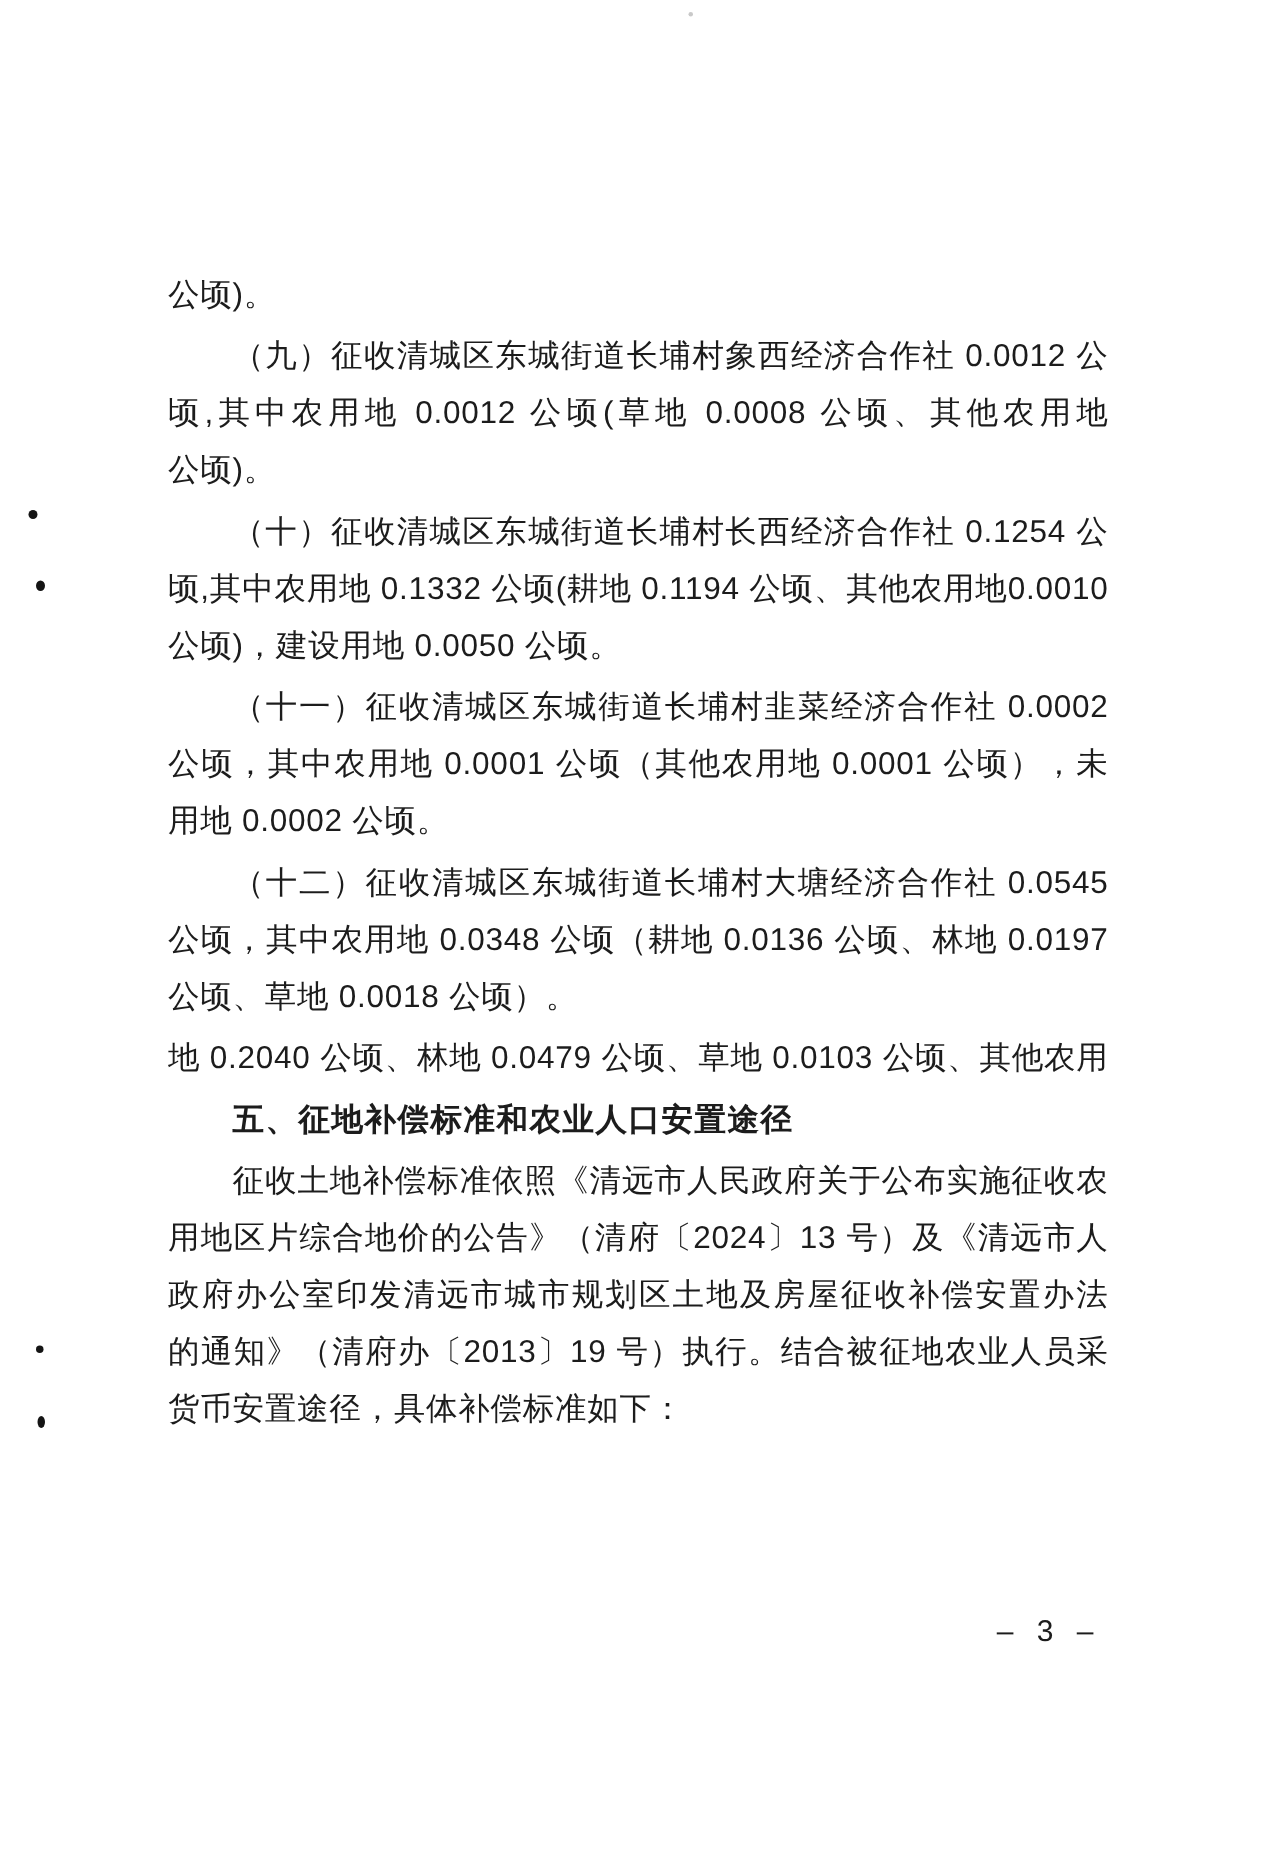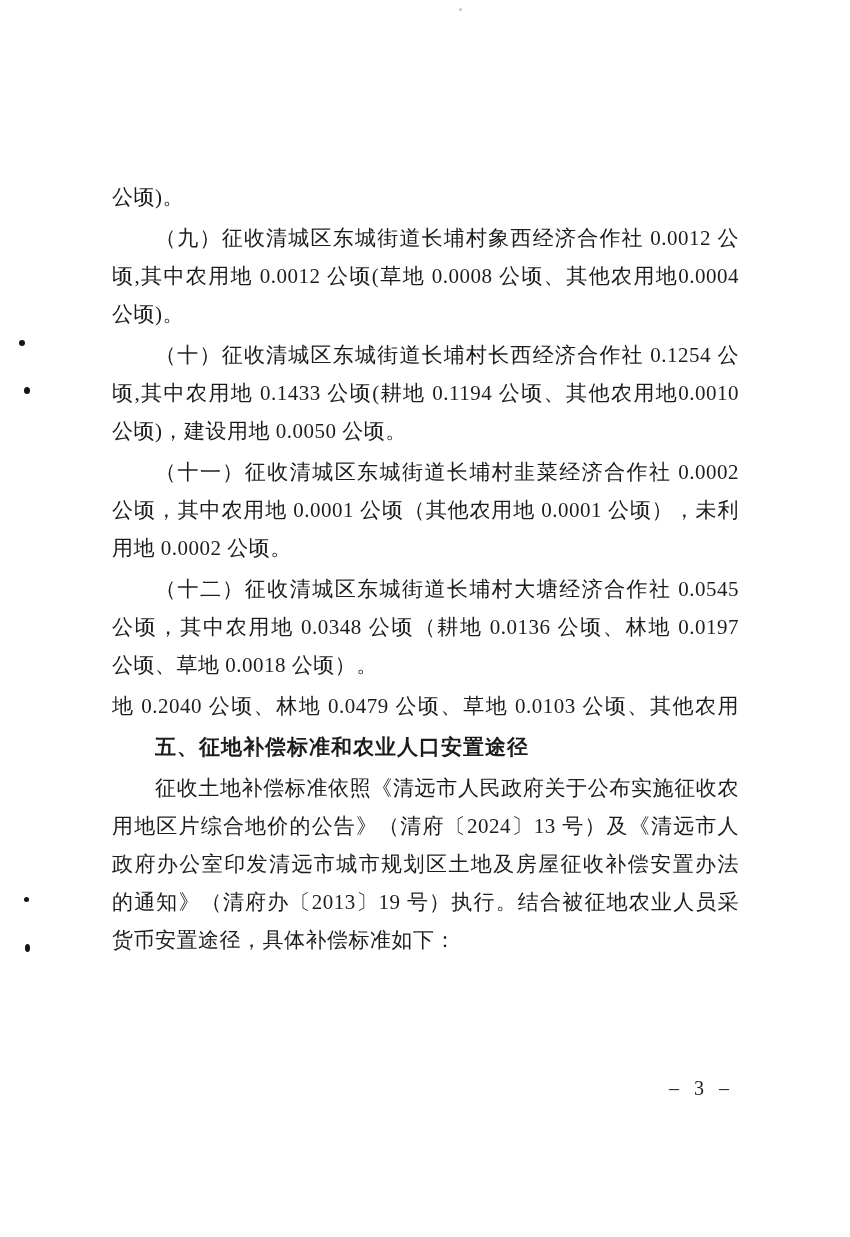--- a/index.html
+++ b/index.html
@@ -6,21 +6,21 @@
     margin: 0;
     padding: 0;
     background: #ffffff;
   }
   .page {
     position: relative;
     width: 850px;
     height: 1220px;
     background: #ffffff;
     overflow: hidden;
-    font-family: Liberation Serif, serif;
+    font-family: Liberation Sans, sans-serif;
     color: #1c1c1c;
   }
   .doc-body {
     position: absolute;
     left: 112px;
     top: 178px;
     width: 627px;
     font-size: 21px;
     letter-spacing: 0.5px;
   }
@@ -77,21 +77,21 @@
       <div class="para">
         <div class="line">公顷)。</div>
       </div>
       <div class="para">
         <div class="line j indent">（九）征收清城区东城街道长埔村象西经济合作社 0.0012 公</div>
         <div class="line j">顷,其中农用地 0.0012 公顷(草地 0.0008 公顷、其他农用地0.0004</div>
         <div class="line">公顷)。</div>
       </div>
       <div class="para">
         <div class="line j indent">（十）征收清城区东城街道长埔村长西经济合作社 0.1254 公</div>
-        <div class="line j">顷,其中农用地 0.1433 公顷(耕地 0.1194 公顷、其他农用地0.0010</div>
+        <div class="line j">顷,其中农用地 0.1332 公顷(耕地 0.1194 公顷、其他农用地0.0010</div>
         <div class="line">公顷)，建设用地 0.0050 公顷。</div>
       </div>
       <div class="para">
         <div class="line j indent">（十一）征收清城区东城街道长埔村韭菜经济合作社 0.0002</div>
         <div class="line j">公顷，其中农用地 0.0001 公顷（其他农用地 0.0001 公顷），未利</div>
         <div class="line">用地 0.0002 公顷。</div>
       </div>
       <div class="para">
         <div class="line j indent">（十二）征收清城区东城街道长埔村大塘经济合作社 0.0545</div>
         <div class="line j">公顷，其中农用地 0.0348 公顷（耕地 0.0136 公顷、林地 0.0197</div>

